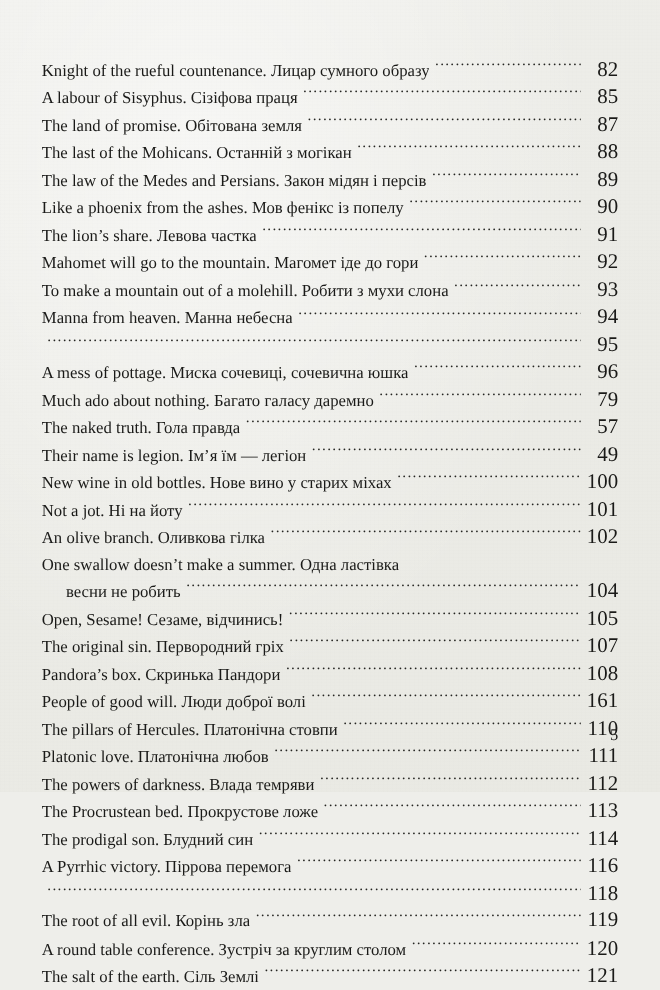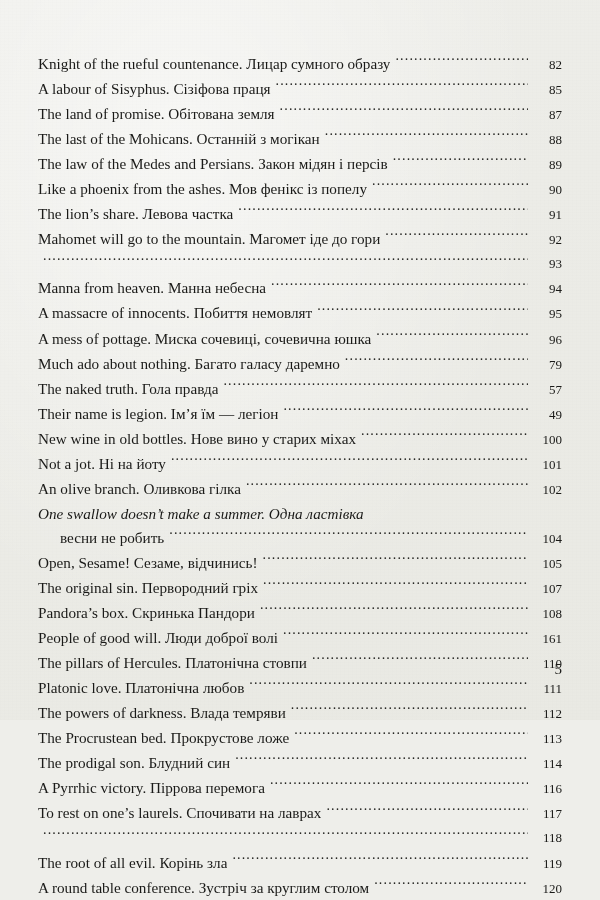--- a/index.html
+++ b/index.html
@@ -67,25 +67,24 @@
     bottom: 0.06em;
     letter-spacing: 1.15px;
     font-size: 14px;
     color: #242421;
     white-space: nowrap;
   }
   .entry .page-no {
     flex: 0 0 auto;
     width: 30px;
     text-align: right;
-    font-size: 13px;
+    font-size: 19px;
   }
   .entry.noleader .text {
     flex: 1 1 auto;
-    font-style: italic;
   }
   .entry.cont {
     padding-left: 22px;
   }
   .folio {
     position: absolute;
     right: 38px;
     bottom: 42px;
     font-size: 15px;
   }
@@ -131,30 +130,30 @@
         <span class="text">The lion’s share. Левова частка</span>
         <span class="leader"></span>
         <span class="page-no">91</span>
       </div>
       <div class="entry">
         <span class="text">Mahomet will go to the mountain. Магомет іде до гори</span>
         <span class="leader"></span>
         <span class="page-no">92</span>
       </div>
       <div class="entry">
+        <span class="text">To make a mountain out of a molehill. Робити з мухи слона</span>
         <span class="leader"></span>
         <span class="page-no">93</span>
       </div>
       <div class="entry">
         <span class="text">Manna from heaven. Манна небесна</span>
         <span class="leader"></span>
         <span class="page-no">94</span>
       </div>
       <div class="entry">
-        <span class="text">A massacre of innocents. Побиття немовлят</span>
         <span class="leader"></span>
         <span class="page-no">95</span>
       </div>
       <div class="entry">
         <span class="text">A mess of pottage. Миска сочевиці, сочевична юшка</span>
         <span class="leader"></span>
         <span class="page-no">96</span>
       </div>
       <div class="entry">
         <span class="text">Much ado about nothing. Багато галасу даремно</span>
@@ -239,25 +238,20 @@
         <span class="text">The prodigal son. Блудний син</span>
         <span class="leader"></span>
         <span class="page-no">114</span>
       </div>
       <div class="entry">
         <span class="text">A Pyrrhic victory. Піррова перемога</span>
         <span class="leader"></span>
         <span class="page-no">116</span>
       </div>
       <div class="entry">
-        <span class="text">To rest on one’s laurels. Спочивати на лаврах</span>
-        <span class="leader"></span>
-        <span class="page-no">117</span>
-      </div>
-      <div class="entry">
         <span class="leader"></span>
         <span class="page-no">118</span>
       </div>
       <div class="entry">
         <span class="text">The root of all evil. Корінь зла</span>
         <span class="leader"></span>
         <span class="page-no">119</span>
       </div>
       <div class="entry">
         <span class="text">A round table conference. Зустріч за круглим столом</span>

